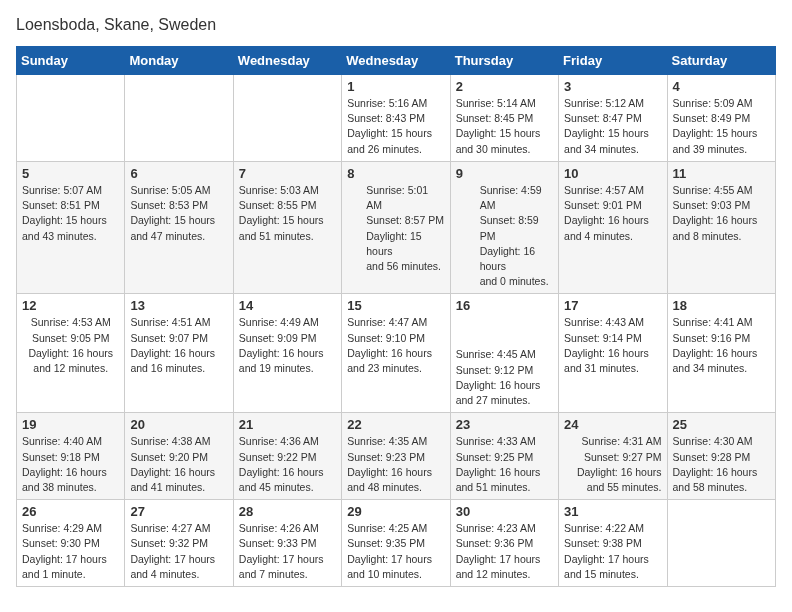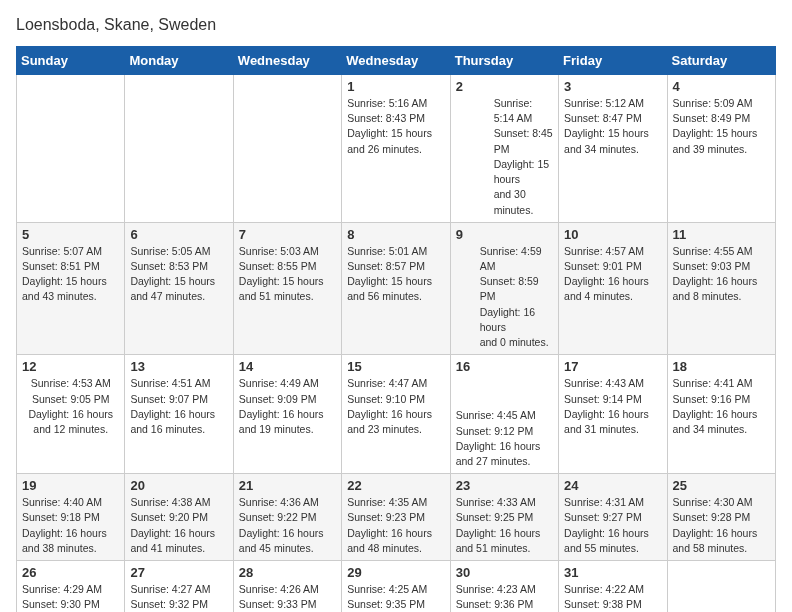--- a/index.html
+++ b/index.html
@@ -119,21 +119,21 @@
         <td class="empty-cell"></td>
         <td>
           <span class="day-number">1</span>
           <div class="day-info" style="white-space: pre-line;">Sunrise: 5:16 AM
 Sunset: 8:43 PM
 Daylight: 15 hours
 and 26 minutes.</div>
         </td>
         <td>
           <span class="day-number">2</span>
-          <div class="day-info" style="white-space: pre-line; margin-left: 38px;">Sunrise: 5:14 AM
+          <div class="day-info" style="white-space: pre-line;">Sunrise: 5:14 AM
 Sunset: 8:45 PM
 Daylight: 15 hours
 and 30 minutes.</div>
         </td>
         <td>
           <span class="day-number">3</span>
           <div class="day-info" style="white-space: pre-line;">Sunrise: 5:12 AM
 Sunset: 8:47 PM
 Daylight: 15 hours
 and 34 minutes.</div>
@@ -163,21 +163,21 @@
         </td>
         <td>
           <span class="day-number">7</span>
           <div class="day-info" style="white-space: pre-line;">Sunrise: 5:03 AM
 Sunset: 8:55 PM
 Daylight: 15 hours
 and 51 minutes.</div>
         </td>
         <td>
           <span class="day-number">8</span>
-          <div class="day-info" style="white-space: pre-line;">Sunrise: 5:01 AM
+          <div class="day-info" style="white-space: pre-line; margin-left: 19px;">Sunrise: 5:01 AM
 Sunset: 8:57 PM
 Daylight: 15 hours
 and 56 minutes.</div>
         </td>
         <td>
           <span class="day-number">9</span>
           <div class="day-info" style="white-space: pre-line; margin-left: 24px;">Sunrise: 4:59 AM
 Sunset: 8:59 PM
 Daylight: 16 hours
 and 0 minutes.</div>
@@ -279,21 +279,21 @@
         </td>
         <td>
           <span class="day-number">23</span>
           <div class="day-info" style="white-space: pre-line;">Sunrise: 4:33 AM
 Sunset: 9:25 PM
 Daylight: 16 hours
 and 51 minutes.</div>
         </td>
         <td>
           <span class="day-number">24</span>
-          <div class="day-info" style="white-space: pre-line;">Sunrise: 4:31 AM
+          <div class="day-info" style="white-space: pre-line; text-align: right;">Sunrise: 4:31 AM
 Sunset: 9:27 PM
 Daylight: 16 hours
 and 55 minutes.</div>
         </td>
         <td>
           <span class="day-number">25</span>
           <div class="day-info" style="white-space: pre-line;">Sunrise: 4:30 AM
 Sunset: 9:28 PM
 Daylight: 16 hours
 and 58 minutes.</div>

